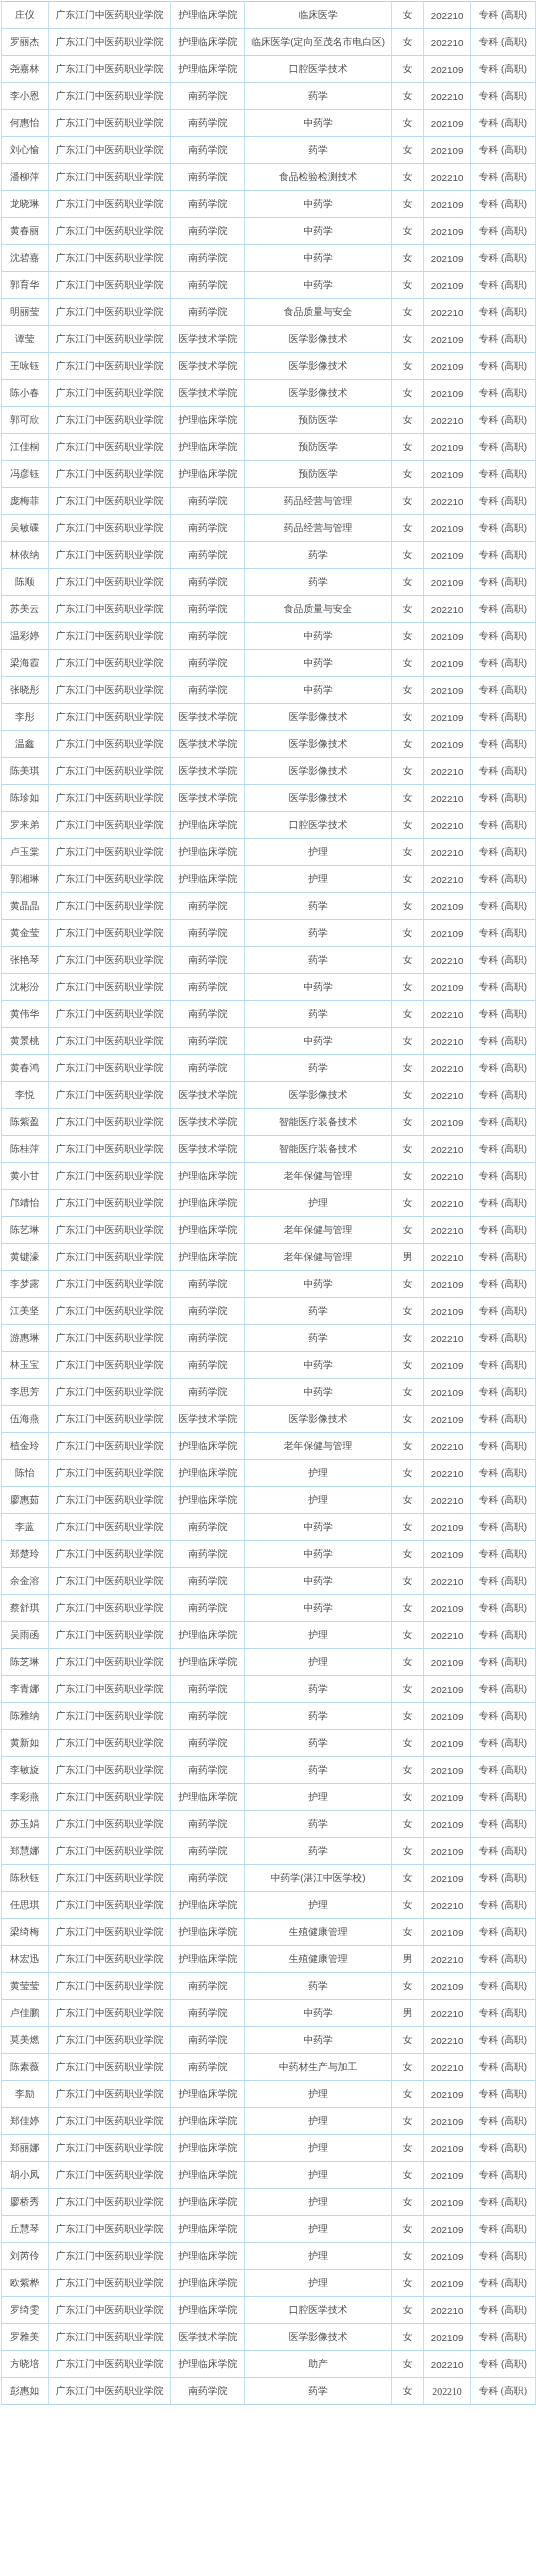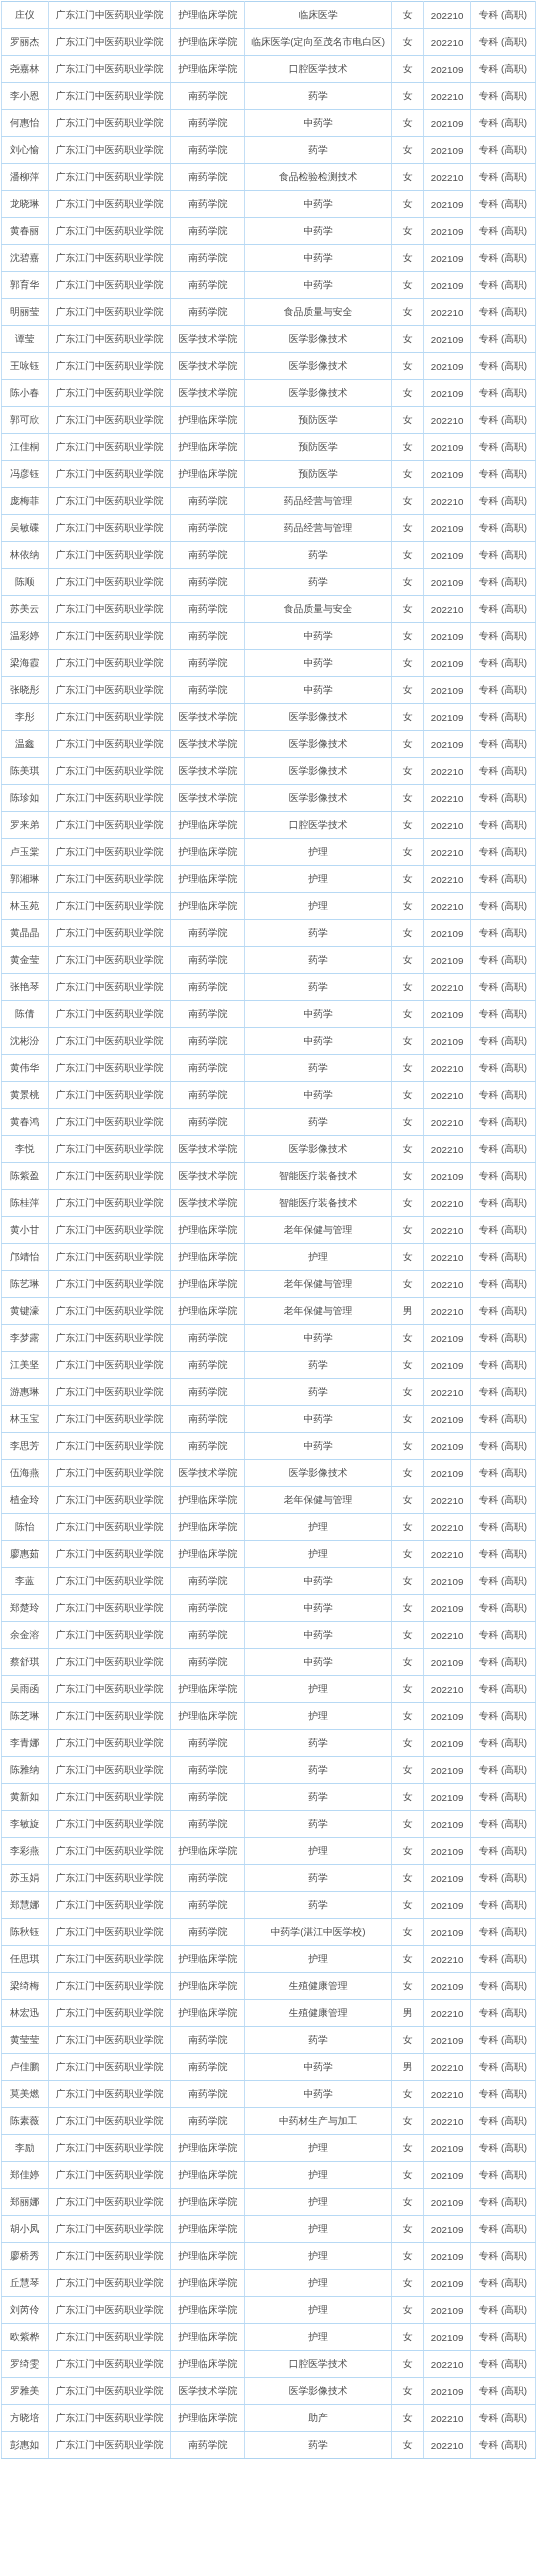--- a/index.html
+++ b/index.html
@@ -36,20 +36,21 @@
     background: #ffffff;
   }
   table.student-table tr.strong-top td {
     border-top: 1.4px solid #6a9fd2;
   }
   table.student-table tr:first-child td {
     border-top: 0.7px solid #aed3f0;
   }
   table.student-table tr:last-child td {
     border-bottom: 0.7px solid #aed3f0;
+    font-family: Liberation Serif, serif;
   }
   col.c-name   { width: 8.8%;  }
   col.c-school { width: 23.0%; }
   col.c-college{ width: 13.8%; }
   col.c-major  { width: 27.5%; }
   col.c-gender { width: 6.0%;  }
   col.c-date   { width: 8.8%;  }
   col.c-level  { width: 12.1%; }
 </style>
 </head>
@@ -357,29 +358,20 @@
   </tr>
         <tr>
     <td>郭湘琳</td>
     <td>广东江门中医药职业学院</td>
     <td>护理临床学院</td>
     <td>护理</td>
     <td>女</td>
     <td>202210</td>
     <td>专科 (高职)</td>
   </tr>
-        <tr>
-    <td>林玉苑</td>
-    <td>广东江门中医药职业学院</td>
-    <td>护理临床学院</td>
-    <td>护理</td>
-    <td>女</td>
-    <td>202210</td>
-    <td>专科 (高职)</td>
-  </tr>
         <tr class="strong-top">
     <td>黄晶晶</td>
     <td>广东江门中医药职业学院</td>
     <td>南药学院</td>
     <td>药学</td>
     <td>女</td>
     <td>202109</td>
     <td>专科 (高职)</td>
   </tr>
         <tr>
@@ -391,29 +383,20 @@
     <td>202109</td>
     <td>专科 (高职)</td>
   </tr>
         <tr>
     <td>张艳琴</td>
     <td>广东江门中医药职业学院</td>
     <td>南药学院</td>
     <td>药学</td>
     <td>女</td>
     <td>202210</td>
-    <td>专科 (高职)</td>
-  </tr>
-        <tr>
-    <td>陈倩</td>
-    <td>广东江门中医药职业学院</td>
-    <td>南药学院</td>
-    <td>中药学</td>
-    <td>女</td>
-    <td>202109</td>
     <td>专科 (高职)</td>
   </tr>
         <tr>
     <td>沈彬汾</td>
     <td>广东江门中医药职业学院</td>
     <td>南药学院</td>
     <td>中药学</td>
     <td>女</td>
     <td>202109</td>
     <td>专科 (高职)</td>

